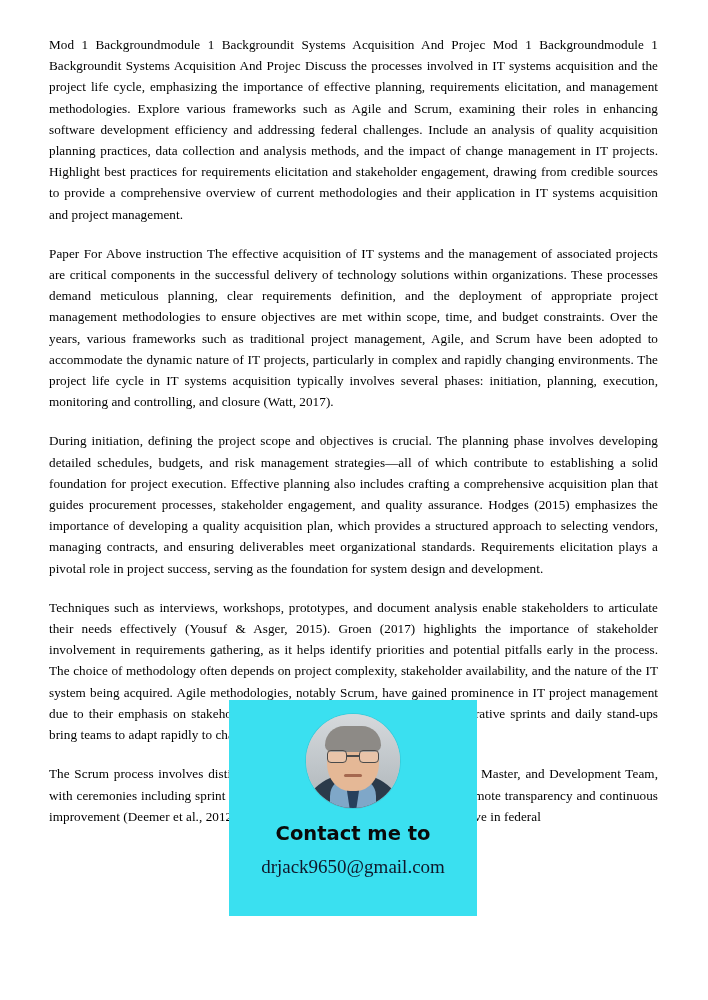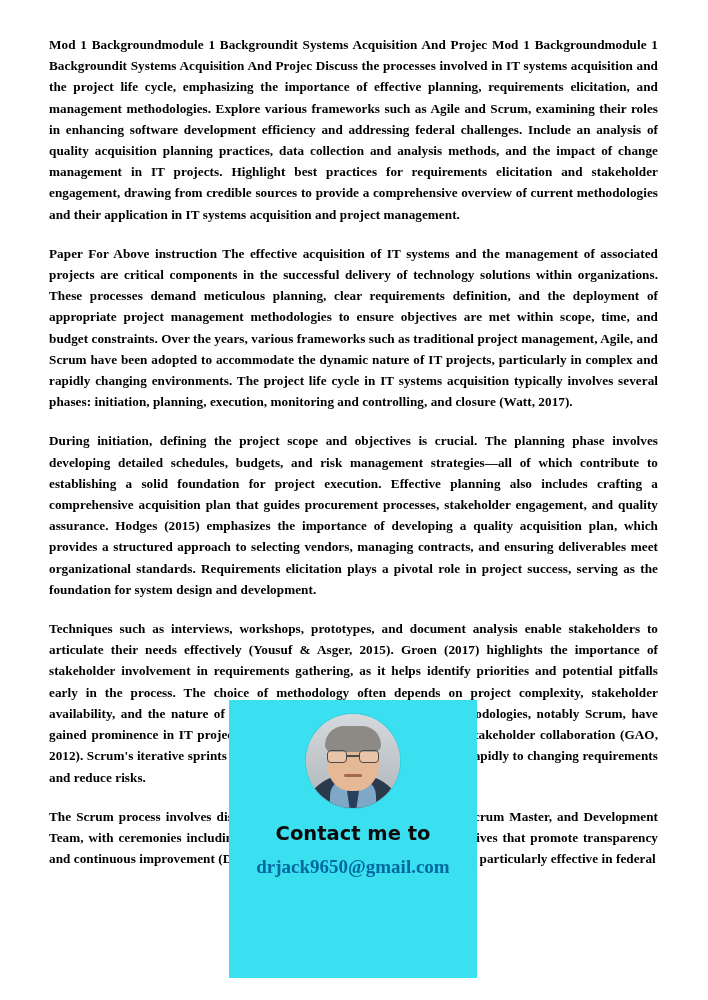--- a/index.html
+++ b/index.html
@@ -17,41 +17,40 @@
   }
   .page {
     position: absolute;
     top: 0;
     left: 0;
     width: 708px;
     height: 1000px;
     box-sizing: border-box;
     padding: 34px 50px 0 49px;
     background: #ffffff;
-    font-weight: bold;
   }
   .para {
     font-size: 13.2px;
     line-height: 21.2px;
     text-align: justify;
     text-justify: inter-word;
     margin: 0 0 18px 0;
     color: #000;
     letter-spacing: 0.05px;
   }
   .para:last-child {
     margin-bottom: 0;
   }
   
   .overlay-card {
     position: absolute;
     left: 229px;
     top: 700px;
     width: 248px;
-    height: 278px;
+    height: 216px;
     background: #3ae0f0;
     box-sizing: border-box;
     display: flex;
     flex-direction: column;
     align-items: center;
     justify-content: flex-start;
     padding-top: 14px;
     z-index: 5;
   }
   .avatar-wrap {
@@ -170,24 +169,24 @@
     font-family: "DejaVu Sans", sans-serif;
     font-weight: bold;
     font-size: 19.5px;
     line-height: 25px;
     color: #0a0a0a;
     text-align: center;
   }
   .overlay-line.first { margin-top: 13px; }
   .overlay-email {
     font-family: "Liberation Serif", serif;
-    font-weight: bold;
+    font-weight: normal;
     font-size: 19px;
     line-height: 24px;
-    color: #0369a1;
+    color: #0f172a;
     text-align: center;
     margin-top: 9px;
   }
 </style>
 </head>
 <body>
 
 <div class="page">
   <p class="para">Mod 1 Backgroundmodule 1 Backgroundit Systems Acquisition And Projec Mod 1 Backgroundmodule 1 Backgroundit Systems Acquisition And Projec Discuss the processes involved in IT systems acquisition and the project life cycle, emphasizing the importance of effective planning, requirements elicitation, and management methodologies. Explore various frameworks such as Agile and Scrum, examining their roles in enhancing software development efficiency and addressing federal challenges. Include an analysis of quality acquisition planning practices, data collection and analysis methods, and the impact of change management in IT projects. Highlight best practices for requirements elicitation and stakeholder engagement, drawing from credible sources to provide a comprehensive overview of current methodologies and their application in IT systems acquisition and project management.</p>
   <p class="para">Paper For Above instruction The effective acquisition of IT systems and the management of associated projects are critical components in the successful delivery of technology solutions within organizations. These processes demand meticulous planning, clear requirements definition, and the deployment of appropriate project management methodologies to ensure objectives are met within scope, time, and budget constraints. Over the years, various frameworks such as traditional project management, Agile, and Scrum have been adopted to accommodate the dynamic nature of IT projects, particularly in complex and rapidly changing environments. The project life cycle in IT systems acquisition typically involves several phases: initiation, planning, execution, monitoring and controlling, and closure (Watt, 2017).</p>

